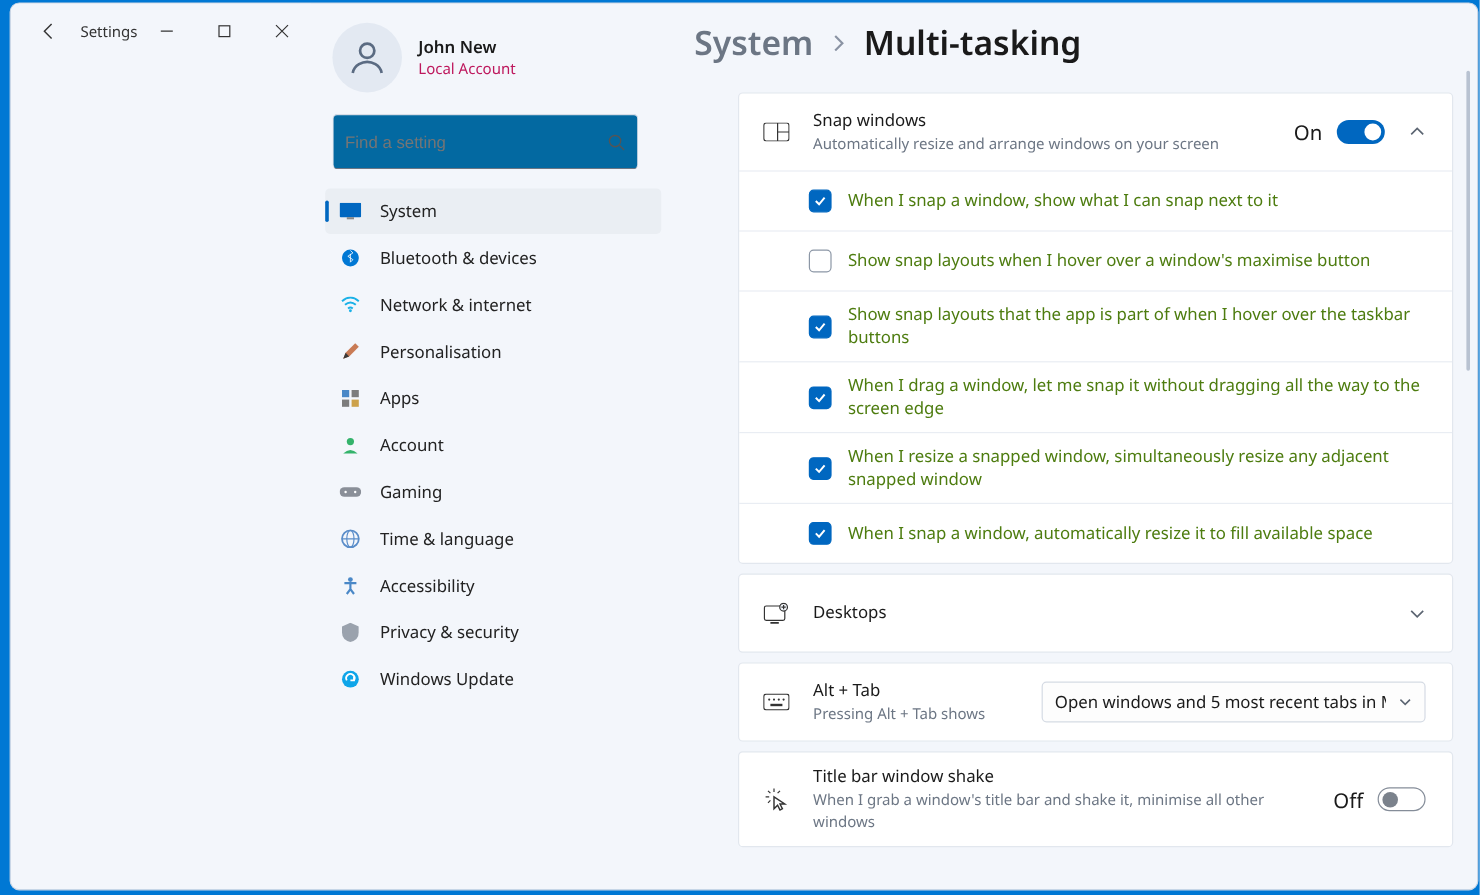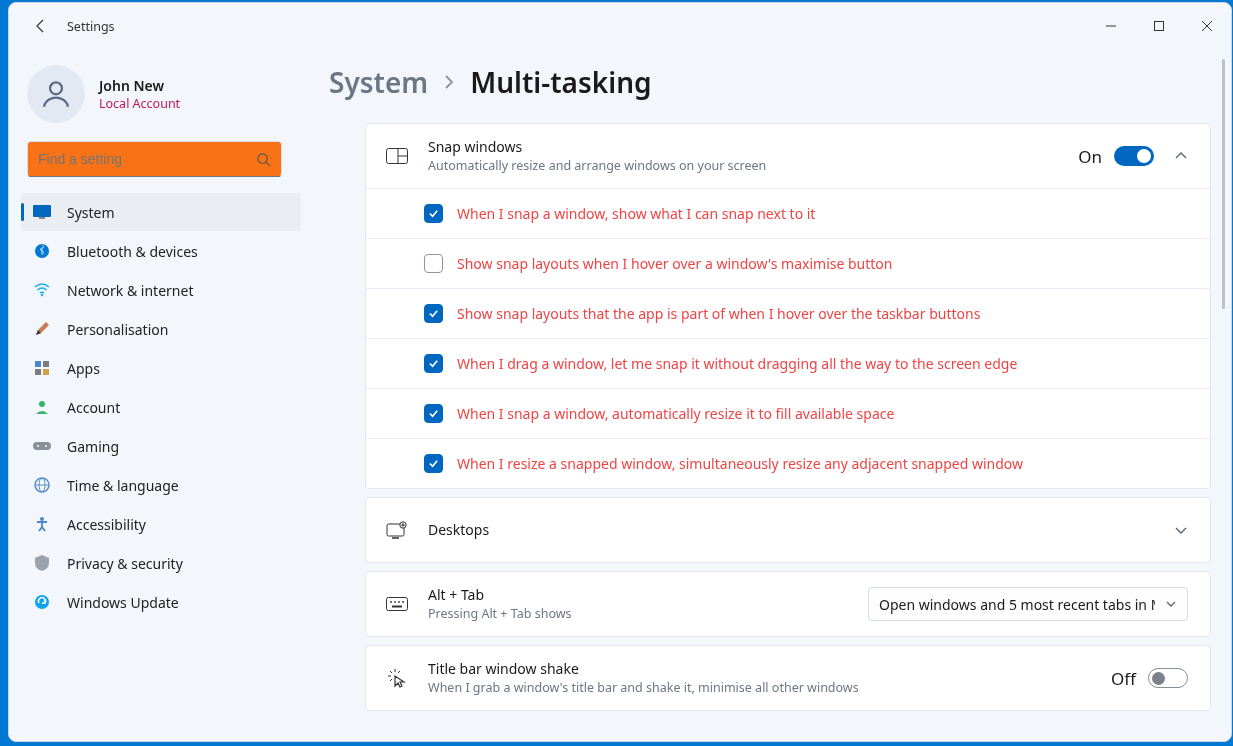--- a/index.html
+++ b/index.html
@@ -13,21 +13,20 @@
       color: #1a1a1a;
     }
     .window {
       position: absolute;
       left: 8px; top: 2px;
       width: 1224px; height: 740px;
       background: #f3f6fb;
       border: 1px solid #ccd6e4;
       border-radius: 8px;
       display: flex;
-      flex-direction: column;
       overflow: hidden;
     }
     
     .titlebar {
       height: 46px;
       display: flex;
       align-items: center;
       padding: 0 0 0 18px;
       background: #f3f6fb;
     }
@@ -38,22 +37,22 @@
     
     .body { flex:1; display:flex; overflow:hidden; }
     .sidebar { width: 300px; padding: 10px 8px 0 12px; display:flex; flex-direction:column; }
     .profile { display:flex; align-items:center; gap:14px; padding: 6px 6px 18px 6px; }
     .avatar { width:58px; height:58px; border-radius:50%; background:#e3e9f2; display:flex; align-items:center; justify-content:center; color:#5b6b82; }
     .profile-name { font-weight:600; font-size:14px; }
     .profile-sub { font-size:12.5px; color:#be185d; }
     .searchbox {
       margin: 0 19px 12px 6px;
       display:flex; align-items:center;
-      height: 36px;
-      background:#f97316;
+      height: 46px;
+      background:#0369a1;
       border:1px solid #d7dde7;
       border-bottom: 1.5px solid #6b7684;
       border-radius:4px;
       padding: 0 10px;
     }
     .searchbox input { flex:1; border:none; outline:none; font-size:14px; background:transparent; }
     .nav { display:flex; flex-direction:column; gap:1px; padding: 4px 0; }
     .nav-item {
       display:flex; align-items:center;
       height: 38px;
@@ -91,21 +90,21 @@
     .row-sub { font-size:12.5px; color:#6c7684; line-height:1.4; margin-top:1px; }
     .check-row {
       display:flex; align-items:center;
       min-height:50px;
       padding: 10px 22px 10px 58px;
       border-top:1px solid #e9edf3;
       gap: 14px;
     }
     .checkbox { width:19px; height:19px; border-radius:4px; border:1.5px solid #8c97a6; background:#fff; display:flex; align-items:center; justify-content:center; flex-shrink:0; }
     .checkbox.checked { background:#0067c0; border-color:#0067c0; color:#fff; }
-    .chk-label { font-size:14px; color:#ef4444; }
+    .chk-label { font-size:14px; color:#4d7c0f; }
     .toggle-wrap { display:flex; align-items:center; gap:12px; }
     .toggle-label { font-size:17px; }
     .toggle { width:40px; height:20px; border-radius:20px; position:relative; }
     .toggle.on { background:#0067c0; }
     .toggle.on::after { content:""; position:absolute; right:3px; top:3px; width:14px; height:14px; border-radius:50%; background:#fff; }
     .toggle.off { background:#fff; border:1.2px solid #858d99; }
     .toggle.off::after { content:""; position:absolute; left:3px; top:2.5px; width:13px; height:13px; border-radius:50%; background:#7b828c; }
     .chev { color:#5c6572; display:flex; align-items:center; }
     .select {
       display:flex; align-items:center;
@@ -348,29 +347,29 @@
               </svg>
             </div>
           <span class="chk-label">When I drag a window, let me snap it without dragging all the way to the screen edge</span>
         </div>
         <div class="check-row">
           <div class="checkbox checked">
               <svg width="11" height="11" viewBox="0 0 12 12">
                 <path d="M2 6 L5 9 L10 3" stroke="#fff" stroke-width="1.8" fill="none"></path>
               </svg>
             </div>
-          <span class="chk-label">When I snap a window, automatically resize it to fill available space</span>
+          <span class="chk-label">When I resize a snapped window, simultaneously resize any adjacent snapped window</span>
         </div>
         <div class="check-row">
           <div class="checkbox checked">
               <svg width="11" height="11" viewBox="0 0 12 12">
                 <path d="M2 6 L5 9 L10 3" stroke="#fff" stroke-width="1.8" fill="none"></path>
               </svg>
             </div>
-          <span class="chk-label">When I resize a snapped window, simultaneously resize any adjacent snapped window</span>
+          <span class="chk-label">When I snap a window, automatically resize it to fill available space</span>
         </div>
       </div>
 
       <div class="card-group">
         <div class="row">
           <span class="row-icon">
             <svg width="22" height="18" viewBox="0 0 22 18">
                 <rect x="1" y="3" width="17" height="12" rx="1.5" stroke="#333" fill="none"></rect>
                 <circle cx="17" cy="4" r="3.2" fill="#f3f6fb" stroke="#333"></circle>
                 <path d="M17 2.2v3.6M15.2 4h3.6" stroke="#333" stroke-width="1"></path>

